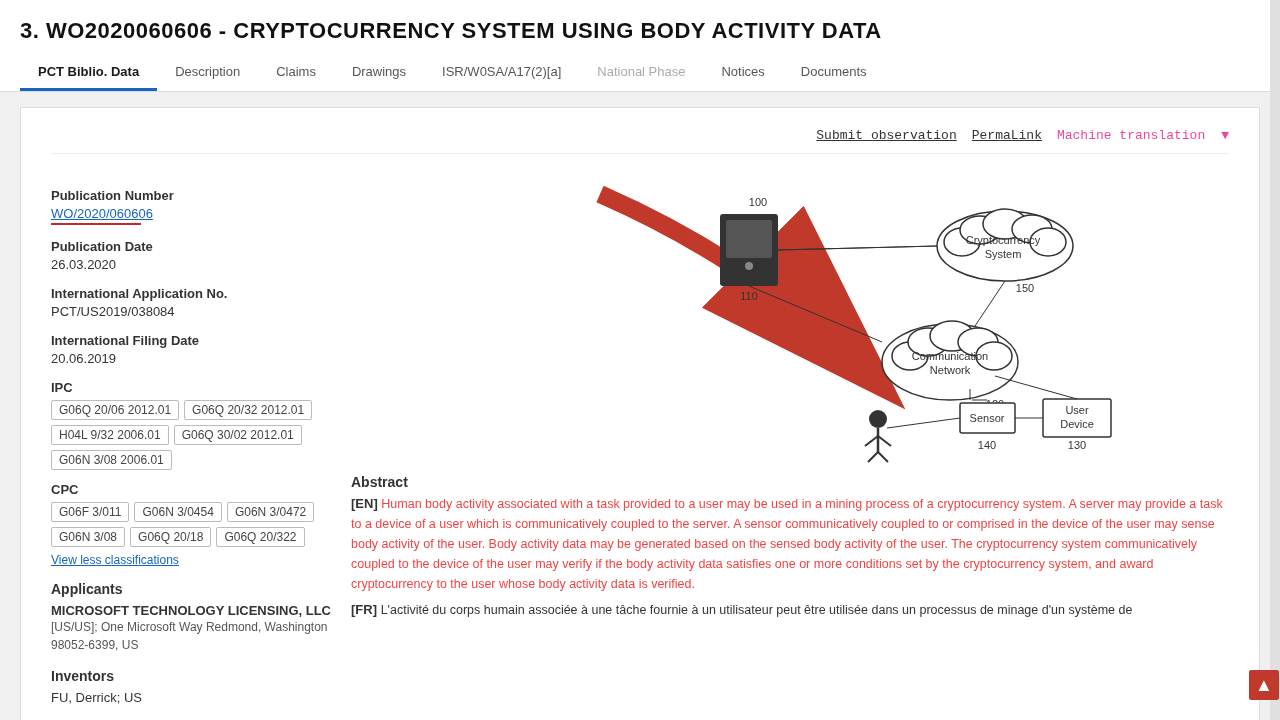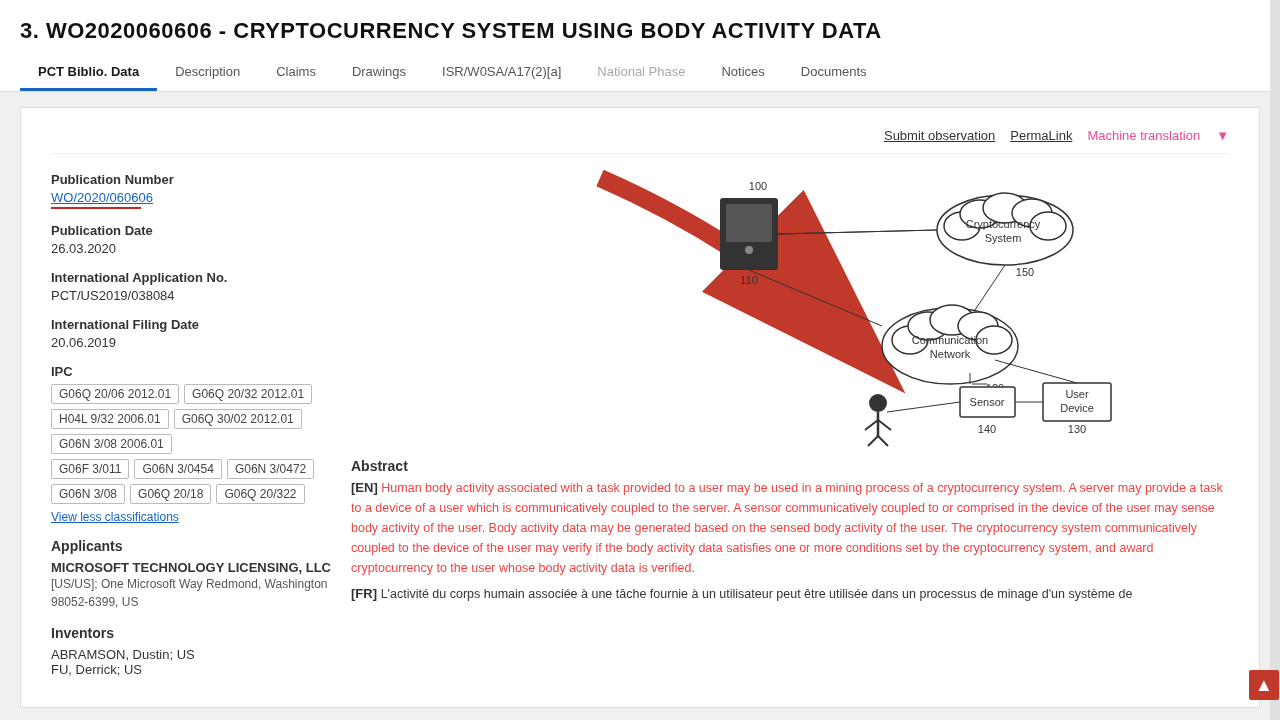--- a/index.html
+++ b/index.html
@@ -57,23 +57,24 @@
       margin: 15px 20px;
       background: #fff;
       border: 1px solid #ddd;
       padding: 20px 30px 30px 30px;
       min-height: 560px;
     }
     .top-actions {
       display: flex;
       justify-content: flex-end;
       gap: 15px;
-      margin-bottom: 4px;
+      margin-bottom: 20px;
       padding-bottom: 10px;
       border-bottom: 1px solid #eee;
+      font-family: Liberation Mono, monospace;
     }
     .top-actions a {
       color: #333;
       text-decoration: underline;
       font-size: 13px;
       cursor: pointer;
     }
     .machine-translation {
       display: flex;
       align-items: center;
@@ -251,36 +252,36 @@
 
       <div class="field-label">IPC</div>
       <div class="tag-list">
         <span class="tag">G06Q 20/06 2012.01</span>
         <span class="tag">G06Q 20/32 2012.01</span>
         <span class="tag">H04L 9/32 2006.01</span>
         <span class="tag">G06Q 30/02 2012.01</span>
         <span class="tag">G06N 3/08 2006.01</span>
       </div>
 
+      <div class="field-label" style="margin-top:12px;">CPC</div>
       <div class="tag-list">
         <span class="tag">G06F 3/011</span>
         <span class="tag">G06N 3/0454</span>
         <span class="tag">G06N 3/0472</span>
         <span class="tag">G06N 3/08</span>
         <span class="tag">G06Q 20/18</span>
         <span class="tag">G06Q 20/322</span>
       </div>
       <a class="view-less">View less classifications</a>
 
       <div class="section-title">Applicants</div>
       <div class="applicant-name">MICROSOFT TECHNOLOGY LICENSING, LLC</div>
       <div class="applicant-detail">[US/US]; One Microsoft Way Redmond, Washington<br>98052-6399, US</div>
 
       <div class="section-title">Inventors</div>
-      <div class="inventor-item">ABRAMSON, Dustin; US</div>
       <div class="inventor-item">FU, Derrick; US</div>
       
 
       
     </div>
 
     <div class="right-col">
 
       <div class="diagram-area">
         <svg class="diagram-svg" viewBox="0 0 660 280">

